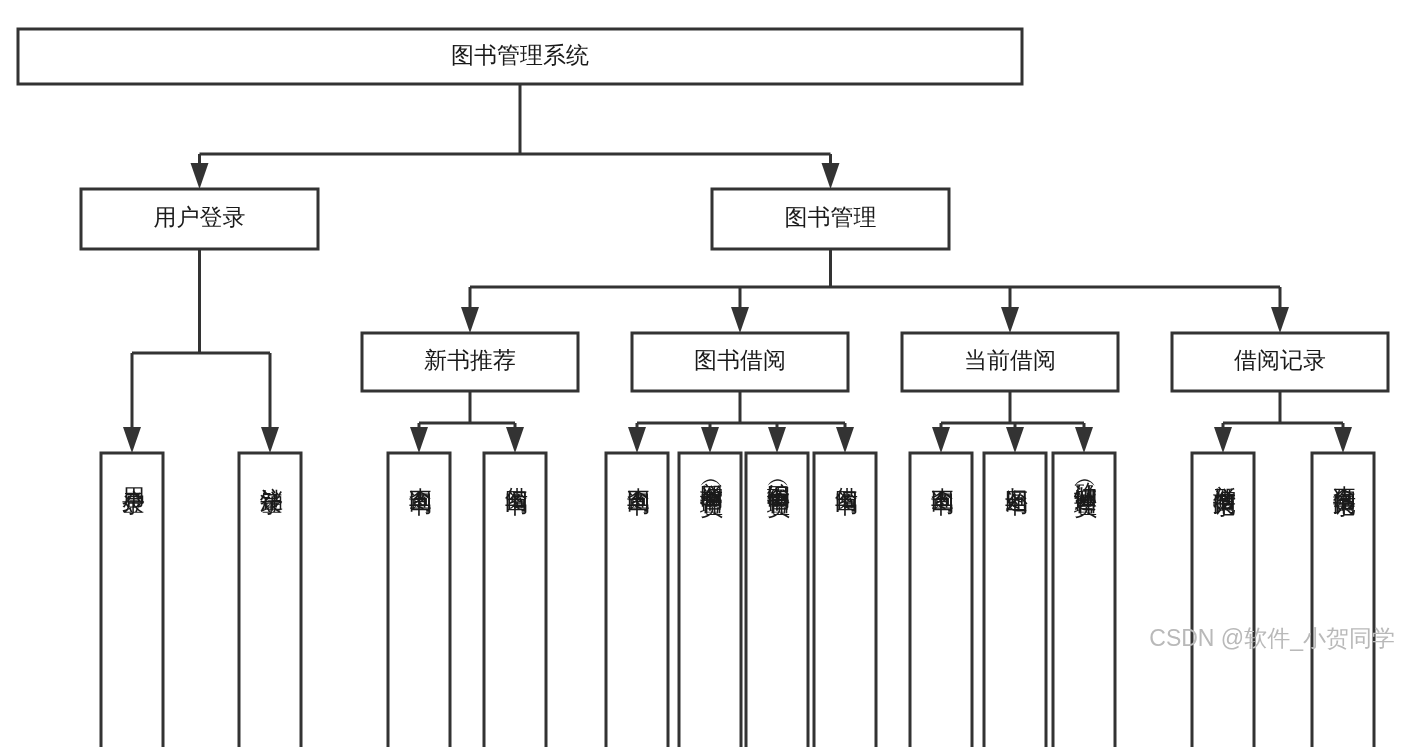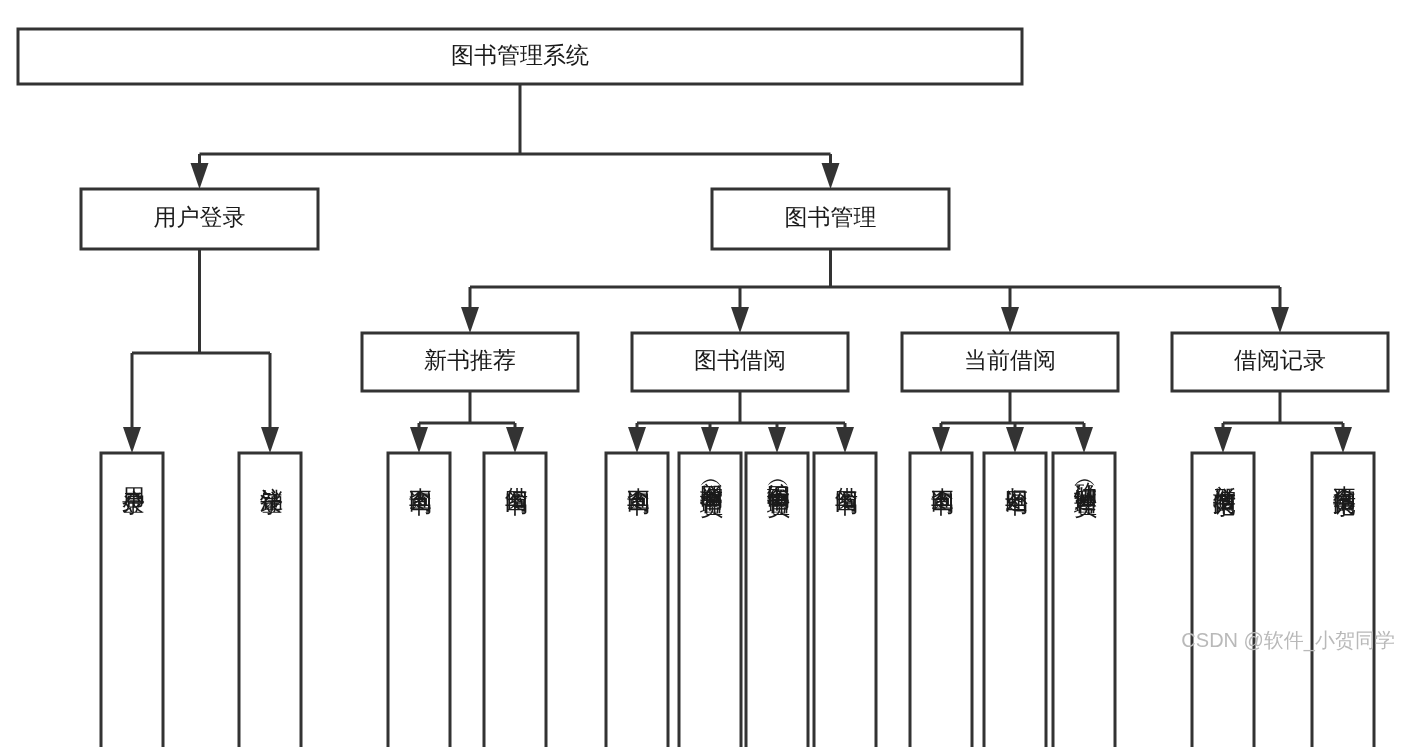--- a/index.html
+++ b/index.html
@@ -45,21 +45,21 @@
     stroke: #333333;
     stroke-width: 3;
     fill: none;
   }
   .arrow-head { fill: #333333; }
   .watermark {
     position: absolute;
     right: 10px;
     bottom: 6px;
     font-family: "Liberation Sans", "DejaVu Sans", sans-serif;
-    font-size: 20px;
+    font-size: 23px;
     color: #b9b9b9;
     white-space: nowrap;
     pointer-events: none;
   }
 </style>
 </head>
 <body>
 
 <div id="diagram-root">
   <svg id="diagram-svg" width="1405" height="747" viewBox="0 0 1405 747">

